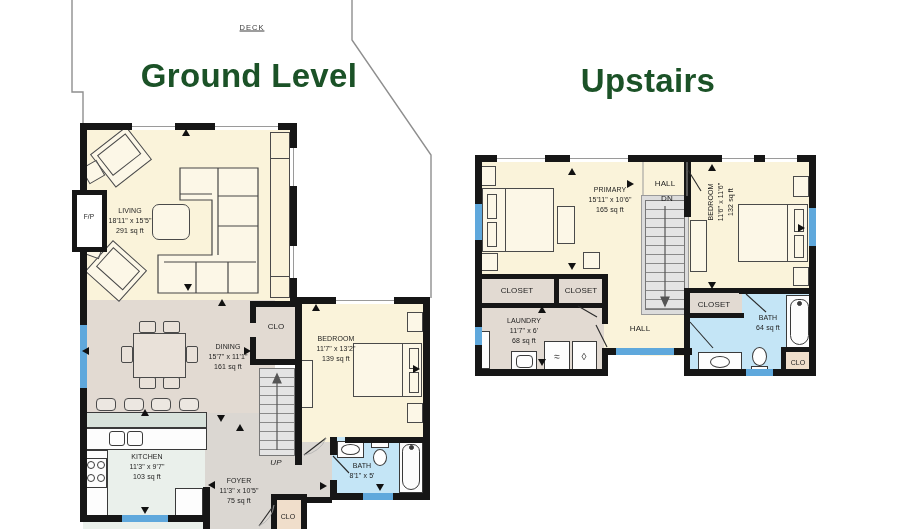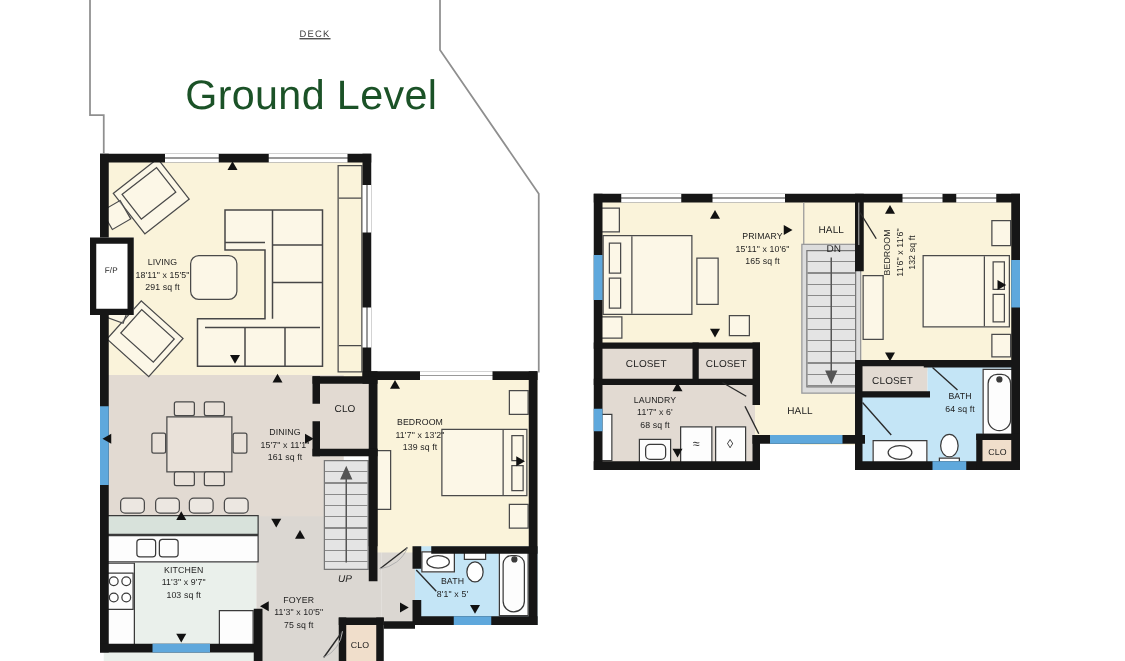--- a/index.html
+++ b/index.html
@@ -9,37 +9,38 @@
   .wall{position:absolute;background:#161616;}
   .winh{position:absolute;background:linear-gradient(to bottom,#fff 42%,#9a9a9a 42%,#9a9a9a 58%,#fff 58%);}
   .winv{position:absolute;background:linear-gradient(to right,#fff 42%,#9a9a9a 42%,#9a9a9a 58%,#fff 58%);}
   .winb{position:absolute;}
   .room{position:absolute;}
   .furn{position:absolute;border:1px solid #4a4a4a;box-sizing:border-box;background:rgba(255,255,255,.35);}
   .furnw{position:absolute;border:1px solid #3a3a3a;box-sizing:border-box;background:#fdfdfd;}
   .lab{position:absolute;transform:translate(-50%,-50%);text-align:center;font-size:7px;line-height:1.4;
        color:#1d1d1d;white-space:nowrap;letter-spacing:.1px;}
   .lab.rot{transform:translate(-50%,-50%) rotate(-90deg);}
-  .title{position:absolute;transform:translate(-50%,-50%);font-weight:400;font-size:33px;letter-spacing:.3px;white-space:nowrap;}
+  .title{position:absolute;transform:translate(-50%,-50%);font-weight:700;font-size:33px;letter-spacing:.3px;white-space:nowrap;}
   .deckLab{position:absolute;transform:translate(-50%,-50%);font-size:7.5px;color:#3c3c3c;letter-spacing:1px;}
   .stairs{position:absolute;background-color:#E4E4E4;
           background-image:repeating-linear-gradient(to bottom,transparent 0,transparent 8px,#8a8a8a 8px,#8a8a8a 9px);
           border:1px solid #777;box-sizing:border-box;}
   .stairsOuter{position:absolute;background:#DCDCDC;border:1px solid #9a9a9a;box-sizing:border-box;}
   svg.overlay{position:absolute;left:0;top:0;pointer-events:none;}
   .burner{position:absolute;width:8px;height:8px;border:1px solid #3a3a3a;border-radius:50%;box-sizing:border-box;background:#fff;}
   .oval{position:absolute;border:1px solid #3a3a3a;border-radius:50%;box-sizing:border-box;background:#fff;}
   .glyph{position:absolute;transform:translate(-50%,-50%);font-size:10px;color:#333;}
 </style>
 </head>
 <body>
 
 <div id="scene">
 
   <div class="title" style="left: 249px; top: 76px; color: rgb(27, 82, 39);">Ground Level</div>
+  <div class="title" style="left: 648px; top: 81px; color: rgb(27, 82, 39);">Upstairs</div>
   <div class="deckLab" style="left:252px;top:27px;text-decoration:underline;">DECK</div>
 
   <div class="room" style="left: 83px; top: 126px; width: 210px; height: 176px; background-color: rgb(250, 243, 218);"></div>
   <div class="room" style="left: 83px; top: 300px; width: 192px; height: 132px; background-color: rgb(226, 218, 210);"></div>
   <div class="room" style="left: 205px; top: 413px; width: 100px; height: 116px; background-color: rgb(219, 215, 210);"></div>
   <div class="room" style="left: 305px; top: 437px; width: 27px; height: 60px; background-color: rgb(219, 215, 210);"></div>
   <div class="room" style="left: 83px; top: 412px; width: 122px; height: 117px; background-color: rgb(234, 240, 235);"></div>
   <div class="room" style="left: 252px; top: 303px; width: 48px; height: 62px; background-color: rgb(226, 218, 210);"></div>
   <div class="room" style="left: 297px; top: 300px; width: 133px; height: 142px; background-color: rgb(250, 243, 218);"></div>
   <div class="room" style="left: 332px; top: 437px; width: 98px; height: 63px; background-color: rgb(196, 229, 246);"></div>

